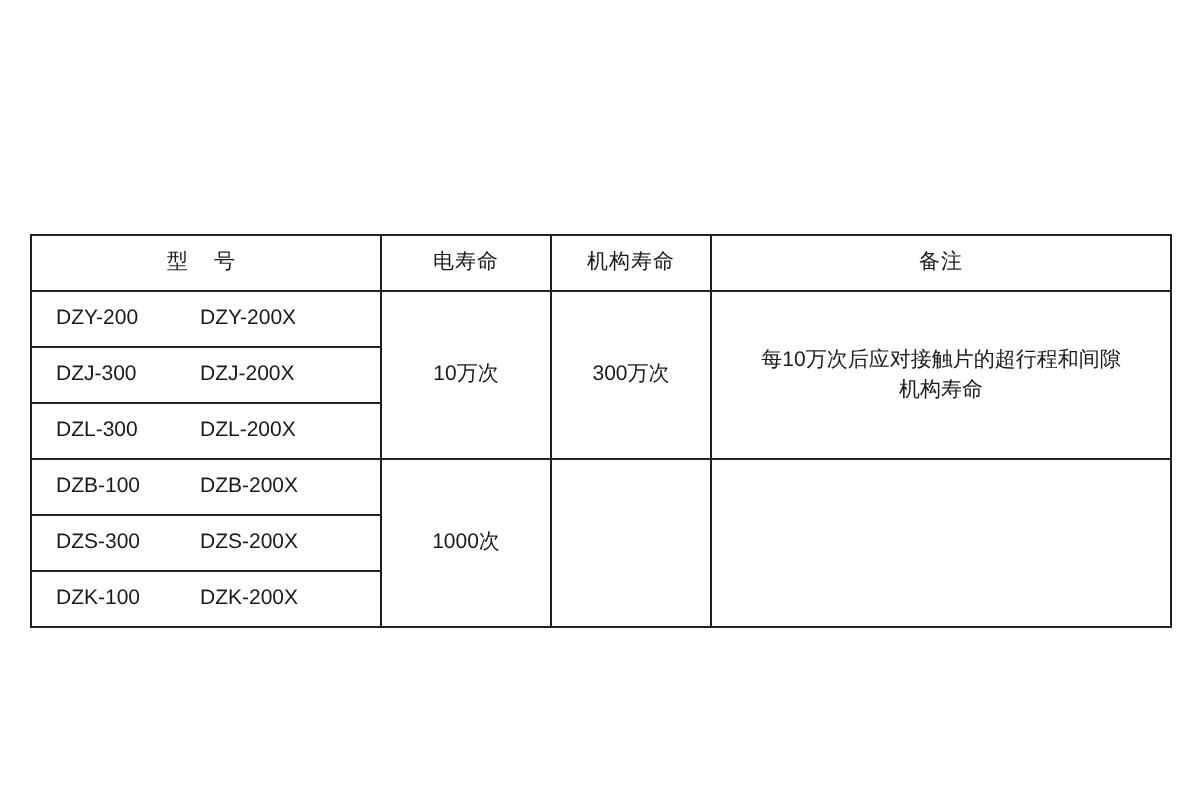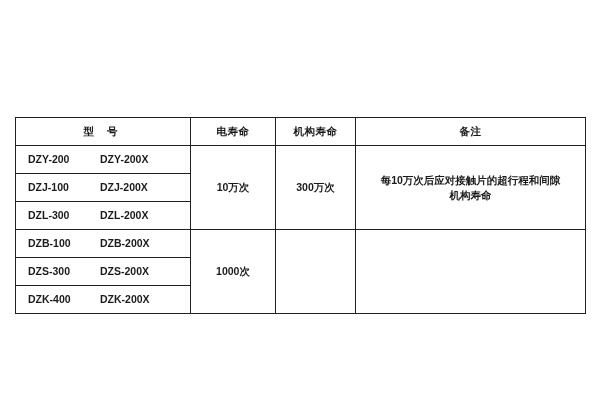--- a/index.html
+++ b/index.html
@@ -11,21 +11,20 @@
     height: 400px;
     background: #ffffff;
     font-family: "Liberation Sans", sans-serif;
     color: #1a1a1a;
     overflow: hidden;
   }
   .page {
     position: relative;
     width: 600px;
     height: 400px;
-    font-weight: bold;
   }
   .spec-table {
     position: absolute;
     left: 15px;
     top: 117px;
     width: 570px;
     border-collapse: collapse;
     table-layout: fixed;
   }
   .spec-table td {
@@ -104,21 +103,21 @@
         <td rowspan="3">10万次</td>
         <td rowspan="3">300万次</td>
         <td rowspan="3" class="note-cell">
           <span class="nline">每10万次后应对接触片的超行程和间隙</span>
           <span class="nline">机构寿命</span>
         </td>
       </tr>
 
       <tr>
         <td class="model-cell">
-          <span class="m1">DZJ-100</span><span class="m2">DZJ-200X</span>
+          <span class="m1">DZJ-300</span><span class="m2">DZJ-200X</span>
         </td>
       </tr>
 
       <tr>
         <td class="model-cell">
           <span class="m1">DZL-300</span><span class="m2">DZL-200X</span>
         </td>
       </tr>
 
       <tr>
@@ -131,19 +130,19 @@
       </tr>
 
       <tr>
         <td class="model-cell">
           <span class="m1">DZS-300</span><span class="m2">DZS-200X</span>
         </td>
       </tr>
 
       <tr>
         <td class="model-cell">
-          <span class="m1">DZK-400</span><span class="m2">DZK-200X</span>
+          <span class="m1">DZK-100</span><span class="m2">DZK-200X</span>
         </td>
       </tr>
     </tbody>
   </table>
 
 </div>
 
 </body></html>

